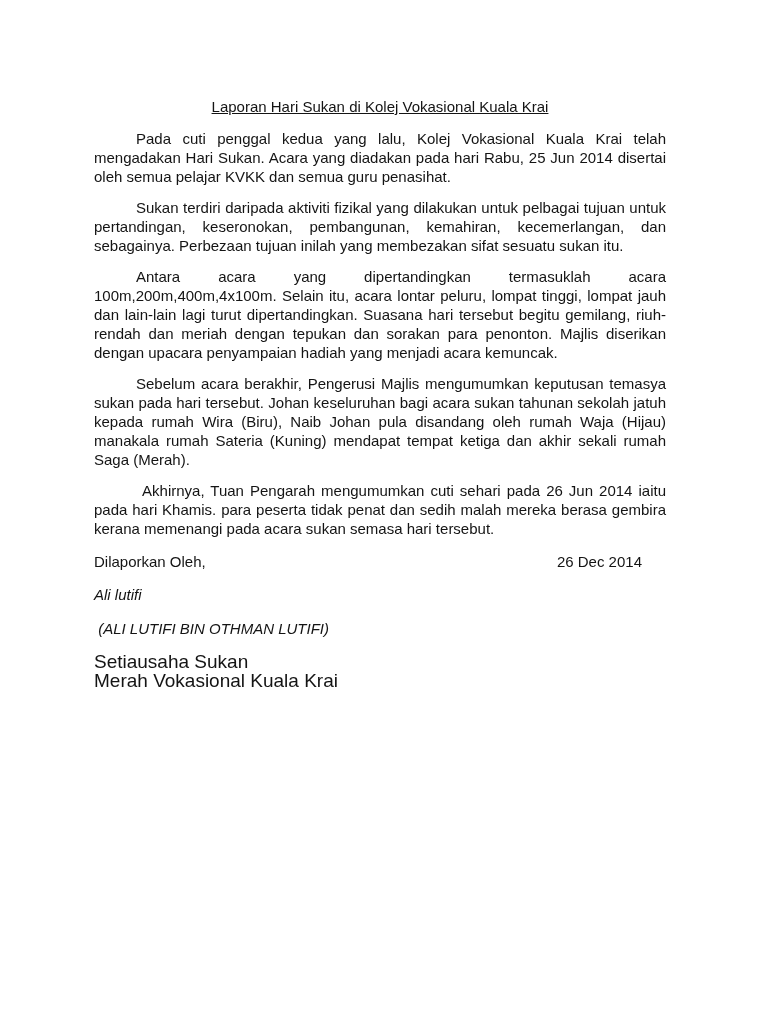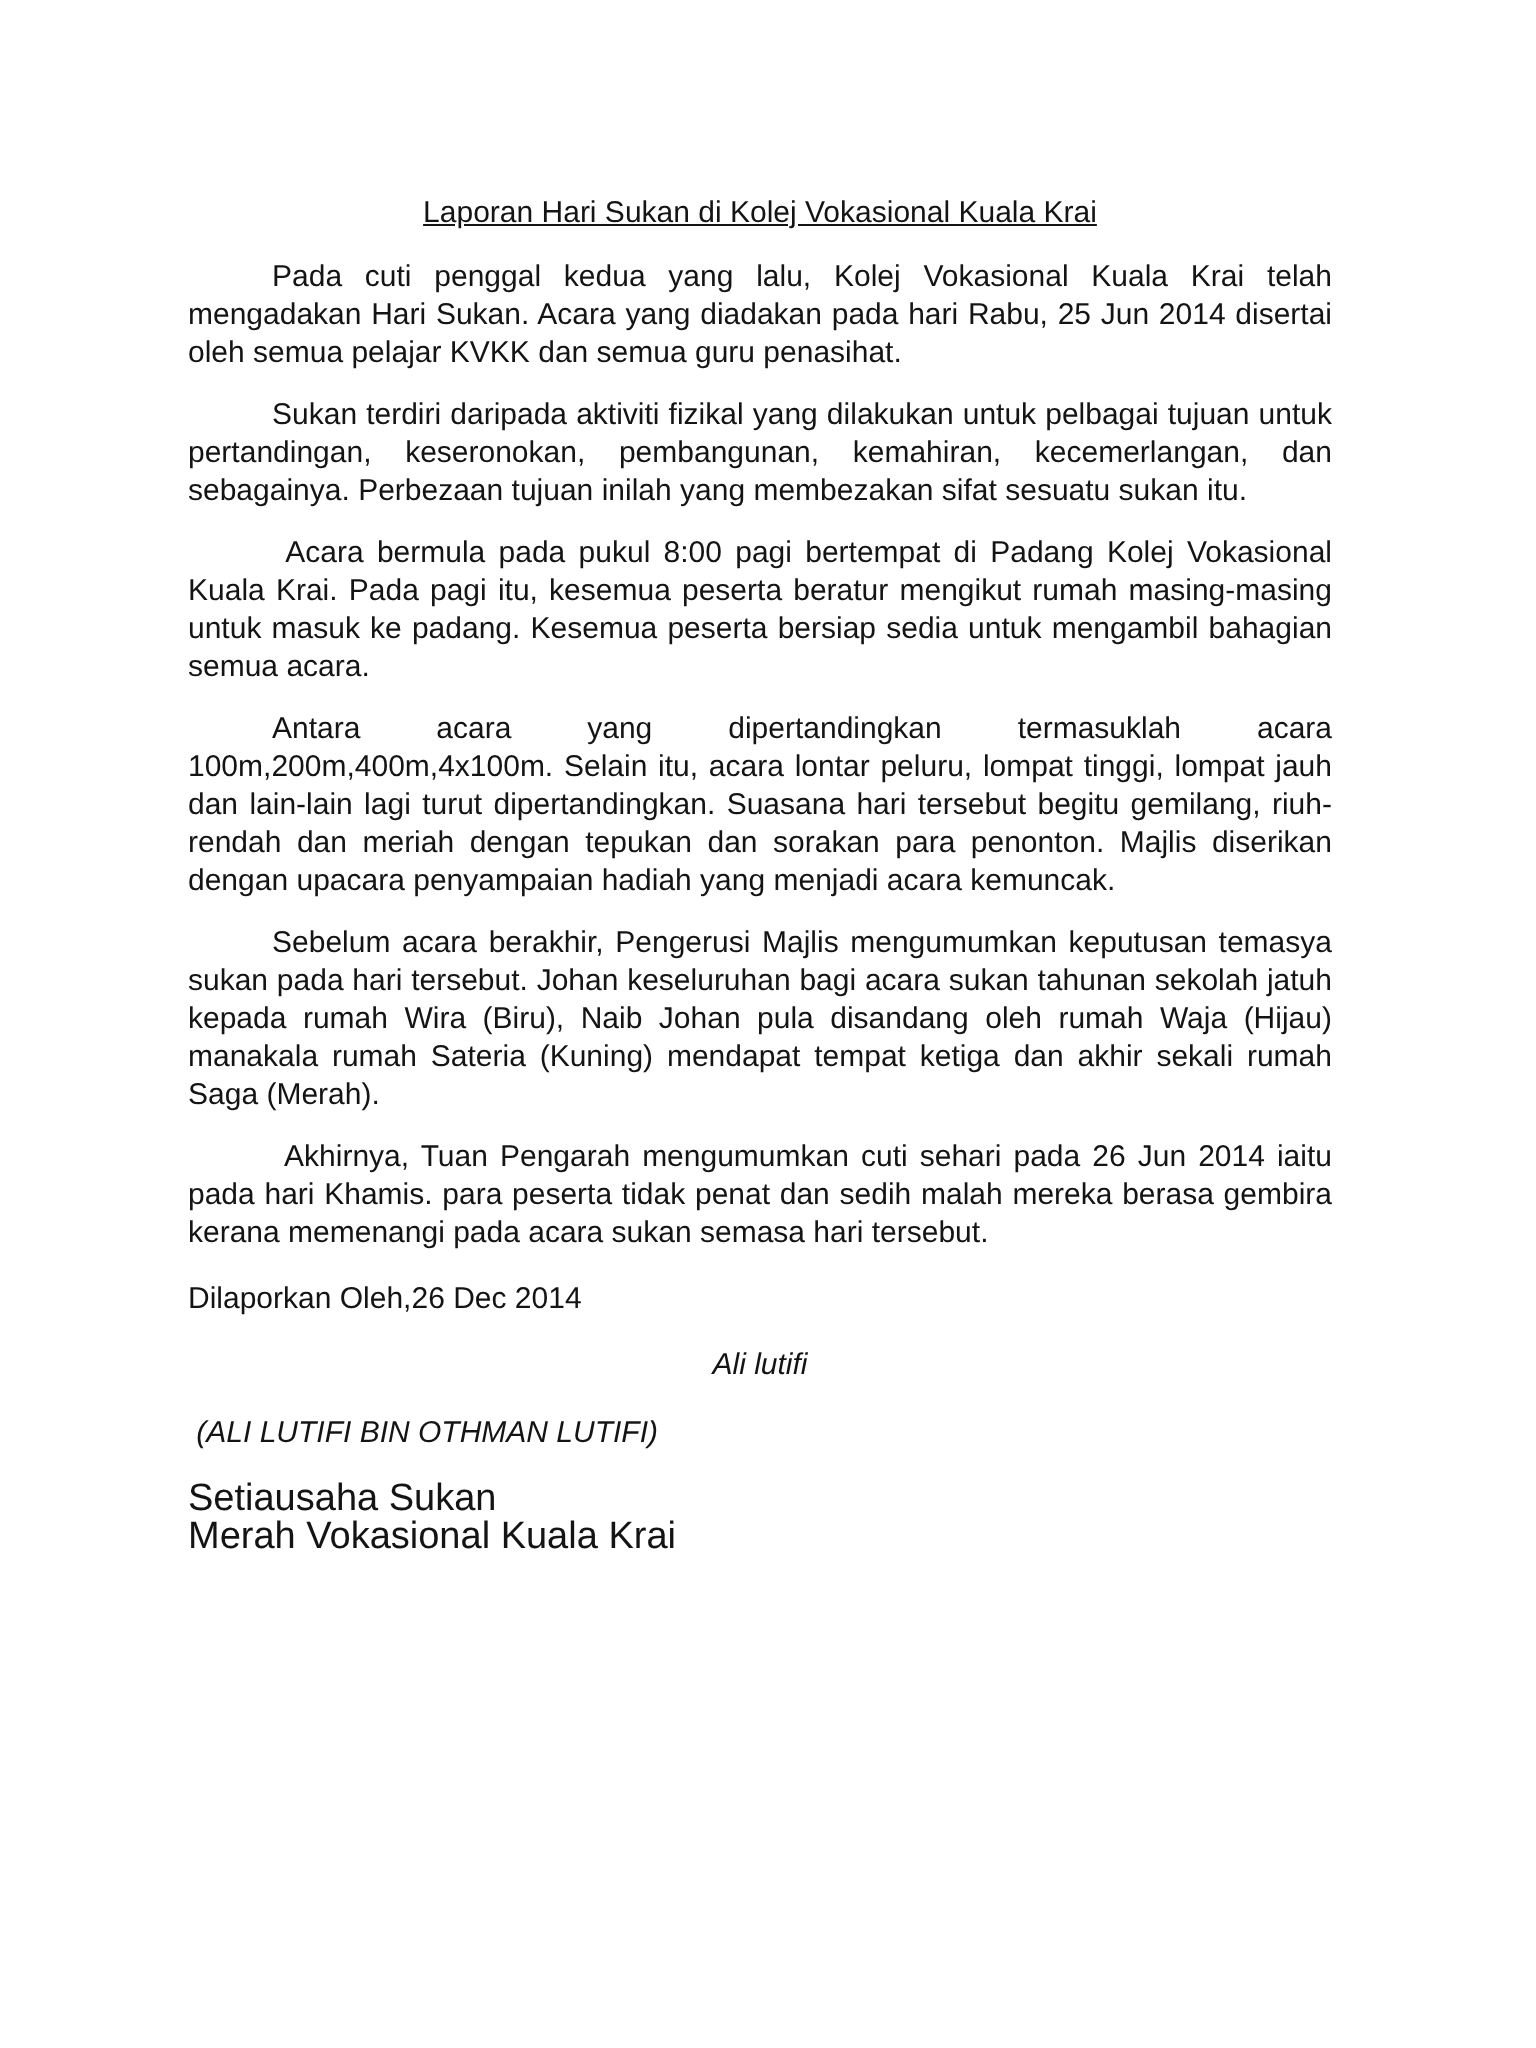--- a/index.html
+++ b/index.html
@@ -32,34 +32,34 @@
   }
   .body-par {
     font-size: 15px;
     line-height: 19px;
     text-align: justify;
     text-indent: 42px;
     margin: 0 0 12px 0;
   }
   .signoff-row {
     display: flex;
+    justify-content: space-between;
     align-items: baseline;
     font-size: 15px;
     line-height: 19px;
     margin: 14px 0 0 0;
   }
   .signoff-row .date {
     padding-right: 24px;
   }
   .signature {
     font-size: 15px;
     line-height: 19px;
     font-style: italic;
     margin: 14px 0 0 0;
-    text-align: center;
   }
   .signatory-name {
     font-size: 15px;
     line-height: 19px;
     margin: 15px 0 0 0;
     font-style: italic;
   }
   .signatory-block {
     font-size: 19px;
     line-height: 19px;
@@ -73,21 +73,20 @@
 <body>
 
 <div class="page">
 
   <h1 class="doc-title">Laporan Hari Sukan di Kolej Vokasional Kuala Krai</h1>
 
   <p class="body-par">Pada cuti penggal kedua yang lalu, Kolej Vokasional Kuala Krai telah mengadakan Hari Sukan. Acara yang diadakan pada hari Rabu, 25 Jun 2014 disertai oleh semua pelajar KVKK dan semua guru penasihat.</p>
 
   <p class="body-par">Sukan terdiri daripada aktiviti fizikal yang dilakukan untuk pelbagai tujuan untuk pertandingan, keseronokan, pembangunan, kemahiran, kecemerlangan, dan sebagainya. Perbezaan tujuan inilah yang membezakan sifat sesuatu sukan itu.</p>
 
-  <p class="body-par">&nbsp;Acara bermula pada pukul 8:00 pagi bertempat di Padang Kolej Vokasional Kuala Krai. Pada pagi itu, kesemua peserta beratur mengikut rumah masing-masing untuk masuk ke padang. Kesemua peserta bersiap sedia untuk mengambil bahagian semua acara.</p>
 
   <p class="body-par">Antara acara yang dipertandingkan termasuklah acara 100m,200m,400m,4x100m. Selain itu, acara lontar peluru, lompat tinggi, lompat jauh dan lain-lain lagi turut dipertandingkan. Suasana hari tersebut begitu gemilang, riuh-rendah dan meriah dengan tepukan dan sorakan para penonton. Majlis diserikan dengan upacara penyampaian hadiah yang menjadi acara kemuncak.</p>
 
   <p class="body-par">Sebelum acara berakhir, Pengerusi Majlis mengumumkan keputusan temasya sukan pada hari tersebut. Johan keseluruhan bagi acara sukan tahunan sekolah jatuh kepada rumah Wira (Biru), Naib Johan pula disandang oleh rumah Waja (Hijau) manakala rumah Sateria (Kuning) mendapat tempat ketiga dan akhir sekali rumah Saga (Merah).</p>
 
   <p class="body-par">&nbsp;Akhirnya, Tuan Pengarah mengumumkan cuti sehari pada 26 Jun 2014 iaitu pada hari Khamis. para peserta tidak penat dan sedih malah mereka berasa gembira kerana memenangi pada acara sukan semasa hari tersebut.</p>
 
   <div class="signoff-row">
     <span>Dilaporkan Oleh,</span>
     <span class="date">26 Dec 2014</span>

